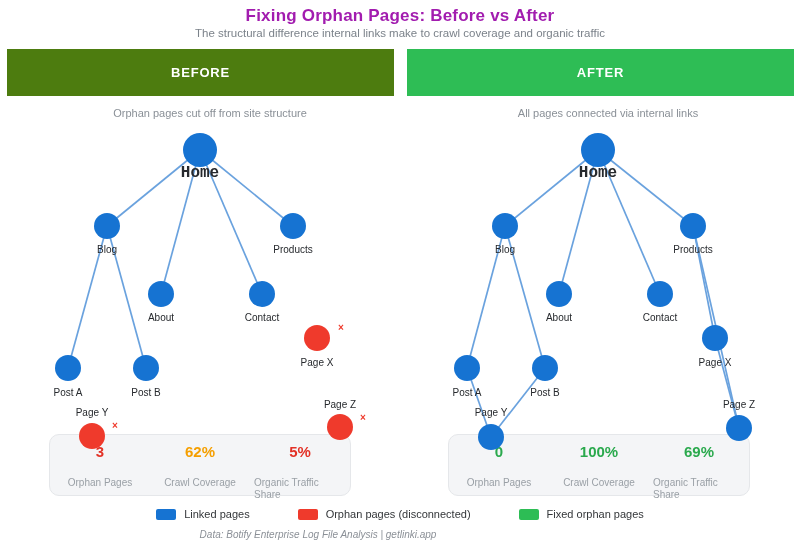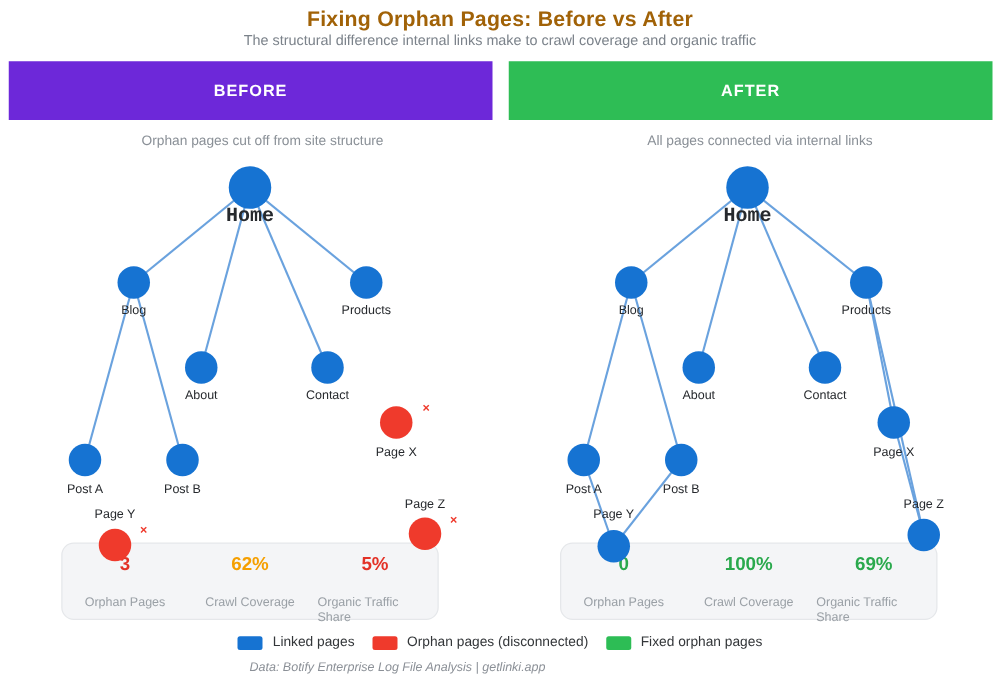--- a/index.html
+++ b/index.html
@@ -2,21 +2,21 @@
 <html><head>
 <meta charset="utf-8">
 <style>
   html,body{margin:0;padding:0;background:#fff;}
   .canvas{
     position:relative;width:800px;height:547px;background:#ffffff;
     font-family:"Liberation Sans", sans-serif;overflow:hidden;
   }
   .title{
     position:absolute;left:0;top:6px;width:800px;text-align:center;
-    font-size:17px;font-weight:700;color:#a16207;letter-spacing:.2px;
+    font-size:17px;font-weight:700;color:#a21caf;letter-spacing:.2px;
   }
   .subtitle{
     position:absolute;left:0;top:27px;width:800px;text-align:center;
     font-size:11.5px;color:#7b828a;
   }
   .banner{
     position:absolute;top:49px;width:387px;height:47px;
     display:flex;align-items:center;justify-content:center;
     color:#ffffff;font-size:13px;font-weight:700;letter-spacing:.8px;
   }
@@ -58,39 +58,39 @@
     flex:1;display:flex;flex-direction:column;align-items:center;
     justify-content:flex-start;padding-top:9px;
   }
   .stat .value{font-size:15px;font-weight:700;line-height:1;}
   .stat .label{
     font-size:10px;color:#9aa0a6;margin-top:18px;text-align:left;
     max-width:92px;line-height:1.2;
   }
   .legend{
     position:absolute;left:0;top:508px;width:800px;
-    display:flex;justify-content:center;align-items:flex-end;gap:14px;z-index:6;
+    display:flex;justify-content:center;align-items:flex-end;gap:48px;z-index:6;
   }
   .legend-item{display:flex;align-items:center;gap:8px;}
   .swatch{width:20px;height:11px;border-radius:2px;}
   .legend-label{font-size:11px;color:#333639;}
   .footer{
     position:absolute;left:0;top:529px;width:636px;text-align:center;
     font-style:italic;font-size:10px;color:#8b9097;z-index:6;
   }
 </style>
 </head>
 <body>
 
 <div class="canvas">
 
   <div class="title">Fixing Orphan Pages: Before vs After</div>
   <div class="subtitle">The structural difference internal links make to crawl coverage and organic traffic</div>
 
-  <div class="banner before" style="background: #6d28d9;">
+  <div class="banner before" style="background: #4d7c0f;">
     <span>BEFORE</span>
   </div>
   <div class="banner after" style="background: rgb(46, 189, 85);">
     <span>AFTER</span>
   </div>
 
   <div class="caption before">Orphan pages cut off from site structure</div>
   <div class="caption after">All pages connected via internal links</div>
 
   <div class="stats before">

